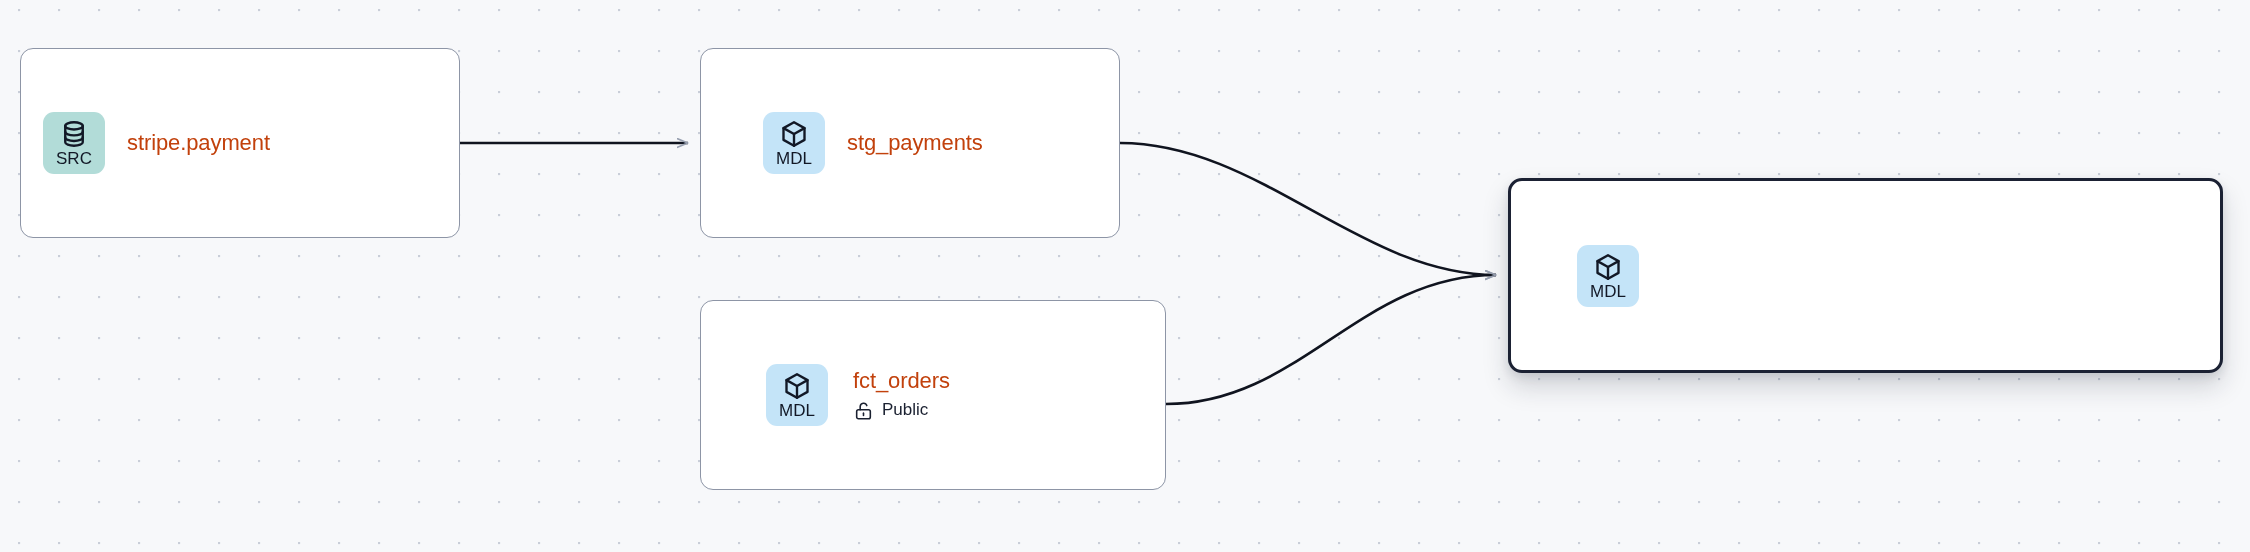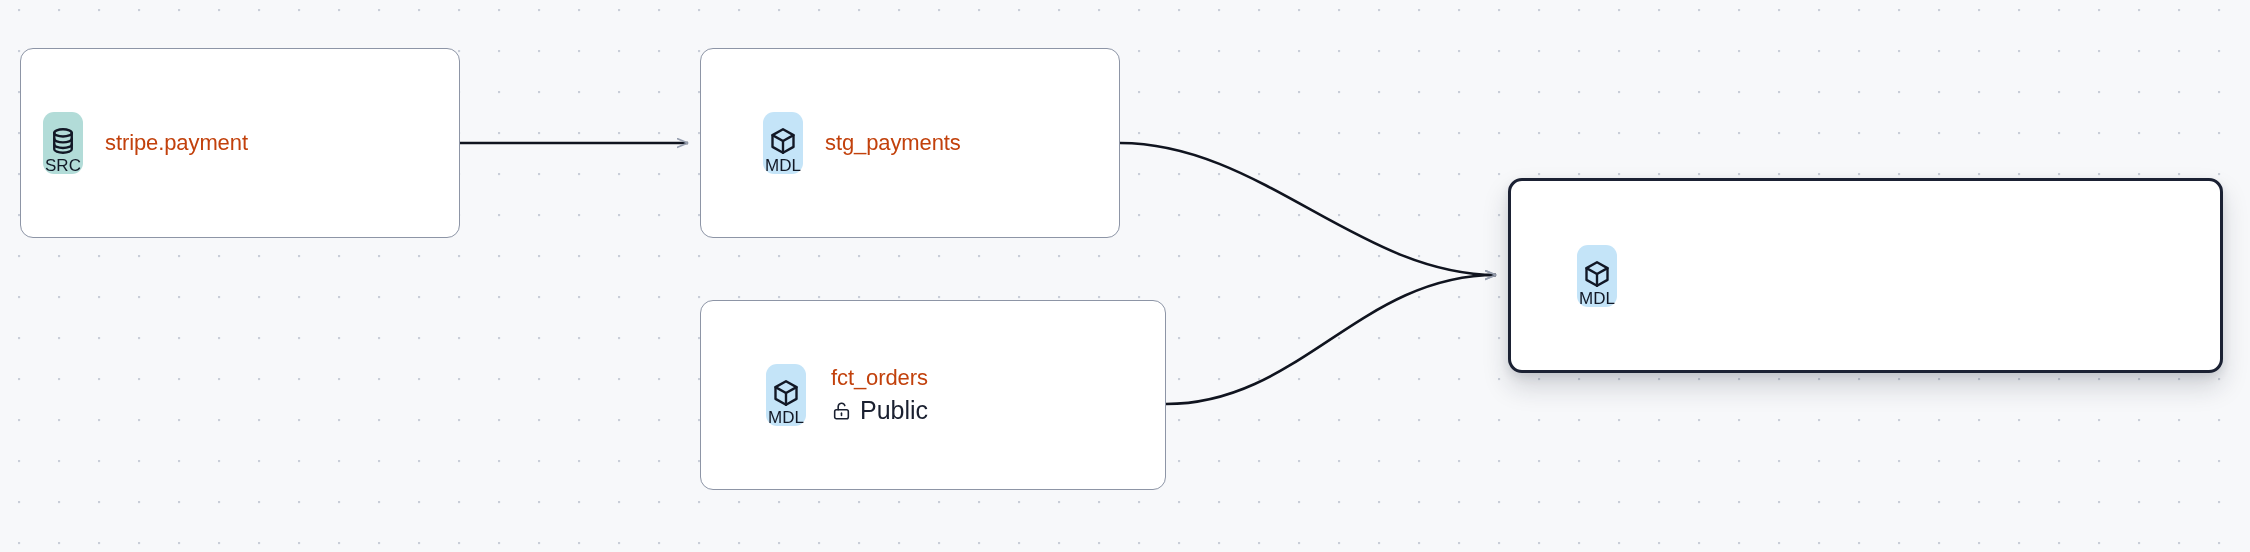--- a/index.html
+++ b/index.html
@@ -45,27 +45,27 @@
   .node.selected {
     border: 3.4px solid #1b2133;
     border-radius: 14px;
     box-shadow: 0 14px 26px rgba(23,29,46,0.17),
                 0 4px 10px rgba(23,29,46,0.10);
     z-index: 4;
   }
 
   .badge {
     flex: 0 0 auto;
-    width: 40px;
+    width: 62px;
     height: 62px;
     border-radius: 11px;
     display: flex;
     flex-direction: column;
     align-items: center;
-    justify-content: flex-end;
+    justify-content: center;
     gap: 1px;
   }
   .badge.src { background: #b2dcd8; }
   .badge.mdl { background: #c4e4f8; margin-left: 40px; }
 
   .badge svg { display: block; }
 
   .badge-text {
     font-size: 17px;
     line-height: 1;
@@ -87,21 +87,21 @@
     color: #c2410c;
     white-space: nowrap;
     letter-spacing: -0.1px;
   }
 
   .node-sub {
     display: flex;
     align-items: center;
     gap: 8px;
     margin-top: 6px;
-    font-size: 25px;
+    font-size: 17px;
     line-height: 1.1;
     color: #1a2030;
     white-space: nowrap;
   }
   .node-sub svg { display: block; flex: 0 0 auto; }
 </style>
 </head>
 <body>
 
 <div id="canvas">

